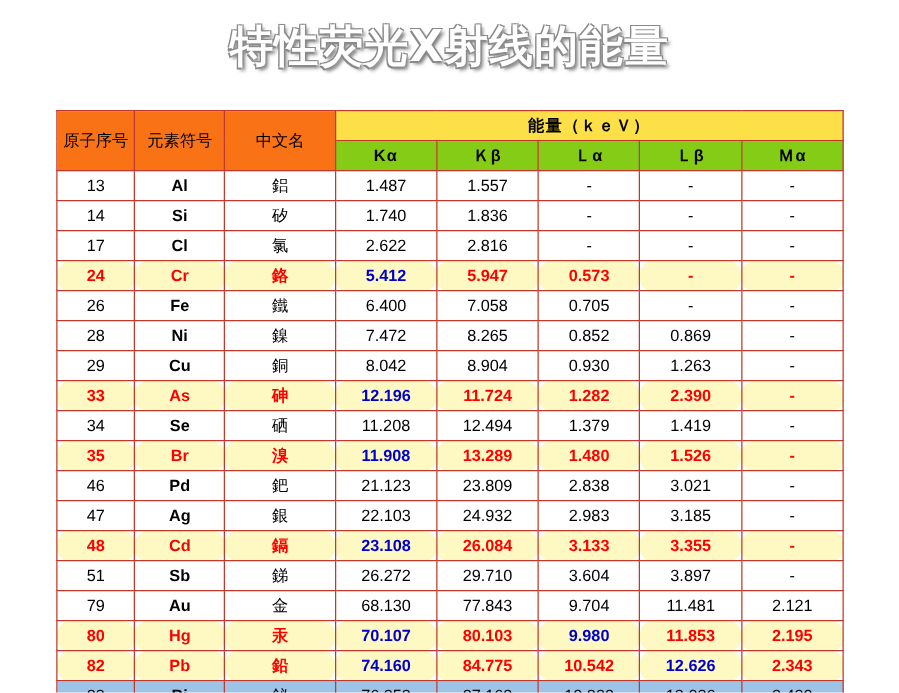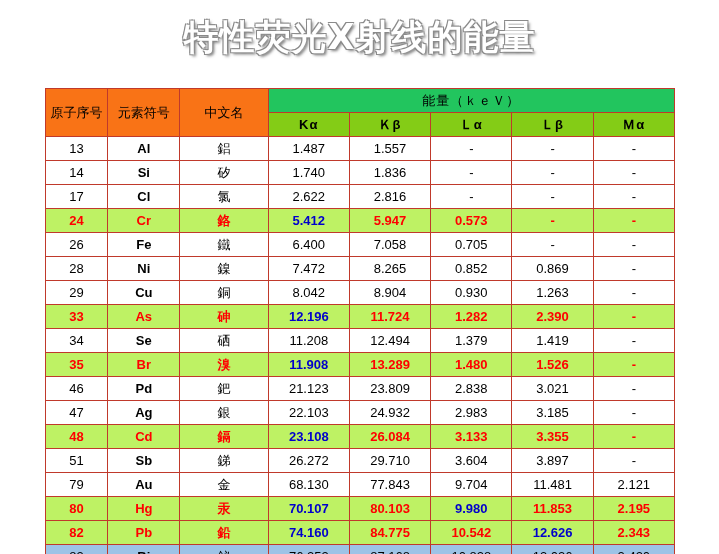--- a/index.html
+++ b/index.html
@@ -54,42 +54,42 @@
     line-height: 23px;
     color: #000000;
     font-family: "Liberation Sans", sans-serif;
   }
   .hdr {
     background: #f97316;
     font-weight: normal;
     font-size: 13px;
   }
   .hdr-energy {
-    background: #22c55e;
-    font-weight: normal;
+    background: #fde047;
+    font-weight: bold;
     font-size: 13px;
     letter-spacing: 1px;
   }
   .hdr-sub {
     background: #84cc16;
     font-weight: bold;
     font-size: 14px;
     letter-spacing: 1px;
     font-family: "DejaVu Sans", "Liberation Sans", sans-serif;
   }
   .col-num { width: 62px; }
   .col-sym { width: 72px; }
   .col-cn  { width: 88px; }
   .col-e   { width: 81px; }
 
   td.sym { font-weight: bold; }
   td.cn { font-family: "DejaVu Sans", "Liberation Sans", sans-serif; }
 
   tr.row-plain td { background: #ffffff; }
-  tr.row-cyan td  { background: #bef264; }
+  tr.row-cyan td  { background: #fef9c3; border-radius: 10px; }
   tr.row-blue td  { background: #9dc3e6; }
 
   tr.hl td { color: #ff0000; font-weight: bold; }
   td.kblue { color: #0000cc !important; font-weight: bold; margin-left: 31px; }
 </style>
 </head>
 <body>
 
 <div class="slide">
 

